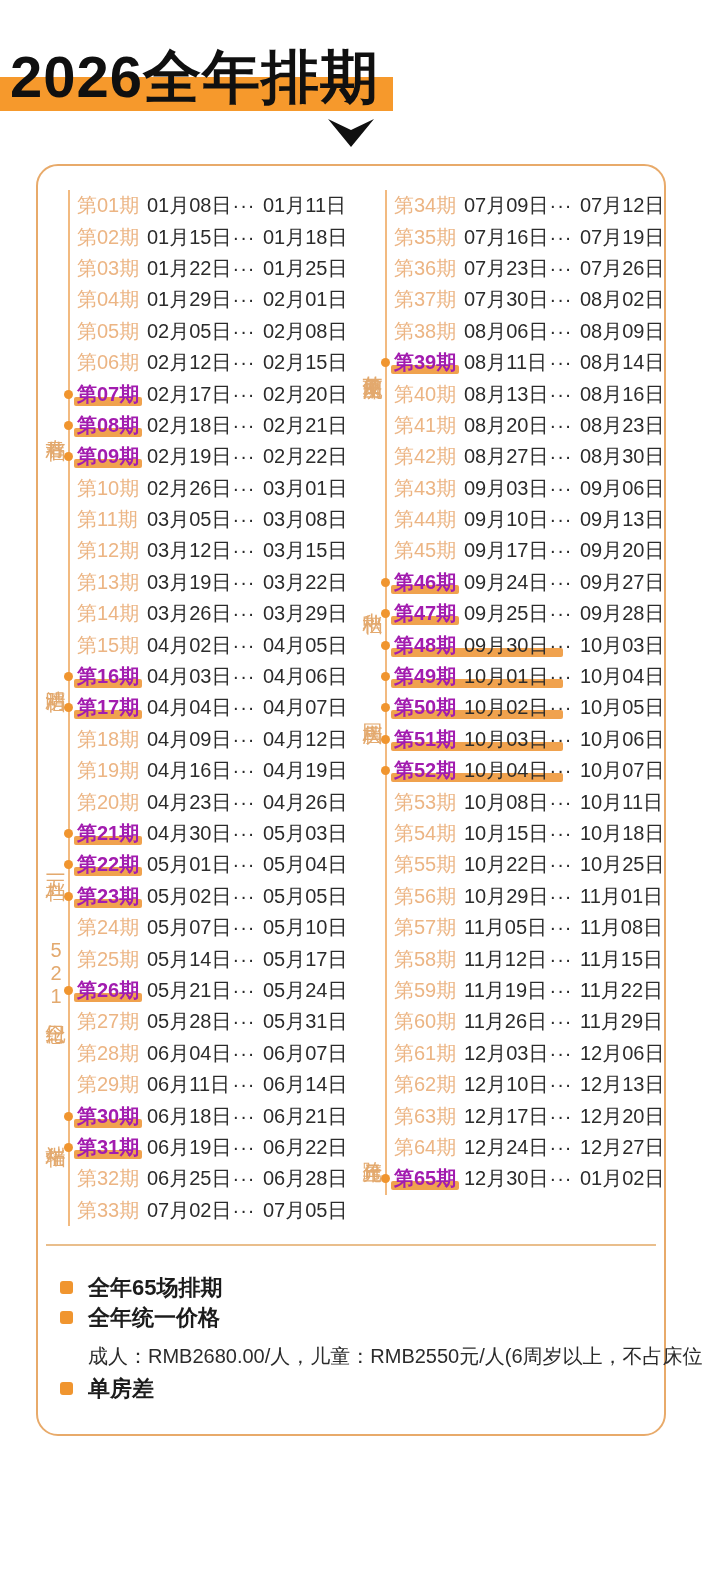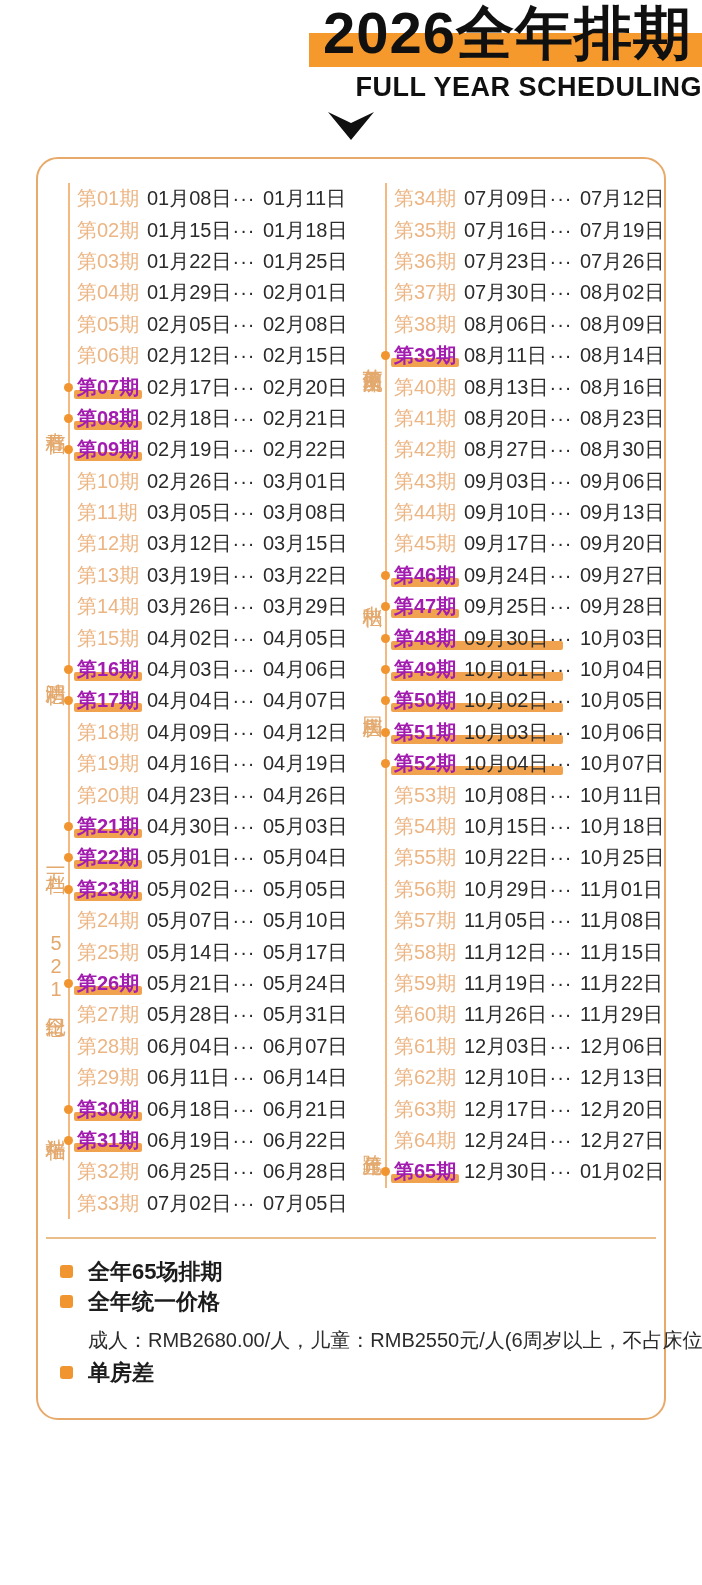--- a/index.html
+++ b/index.html
@@ -7,21 +7,21 @@
     --rail:#F2BA80; --border:#E8AA6A; --divider:#E9BE8C; --dark:#1C1C1C; --body:#2B2B2B;
     --rowh:31.4px;
   }
   *{margin:0;padding:0;box-sizing:border-box}
   html,body{background:#fff}
   body{
     width:702px;height:1585px;position:relative;overflow:hidden;
     font-family:"Liberation Sans","DejaVu Sans",sans-serif;color:var(--body);
   }
   
-  .header{text-align:right}
+  .header{padding-top:44px;text-align:left}
   .title-wrap{display:inline-block;position:relative;padding:0 10px}
   .title-bar{position:absolute;left:-4px;right:-4px;bottom:-1px;height:34px;background:var(--accent);z-index:0}
   .title-main{position:relative;z-index:1;font-size:58px;line-height:66px;font-weight:900;color:#101010;letter-spacing:1px;white-space:nowrap}
   .subtitle{margin-top:6px;font-size:27px;font-weight:bold;color:#101010;letter-spacing:.5px}
   .chevron{margin-top:8px;display:flex;justify-content:center}
   
   .card{
     margin:16px 36px 0;border:2px solid var(--border);border-radius:22px;background:#fff;
   }
   .table-zone{display:flex;gap:20px;padding:24px 6px 12px 6px}
@@ -39,37 +39,36 @@
   .row.hl-label .ep{color:#a21caf;font-weight:bold}
   .row.hl-label .ulbar{display:block;width:68px}
   .row.hl-date .ulbar{width:172px}
   .side-label{
     position:absolute;left:0;width:24px;display:flex;align-items:center;justify-content:center;
     writing-mode:vertical-rl;text-orientation:upright;font-size:20px;line-height:24px;
     color:var(--side);letter-spacing:1px;white-space:nowrap;
   }
   
   .divider{border-top:2px solid var(--divider);margin:6px 8px 0}
-  .notes{padding:10px 22px 30px}
+  .notes{padding:19px 22px 30px}
   .note{margin-top:0}
   .note:first-child{margin-top:8px}
   .note-head{display:flex;align-items:center;gap:15px}
   .sq{width:13px;height:13px;border-radius:3px;background:#F0952F;flex:0 0 auto}
   .note-title{font-size:22px;font-weight:bold;color:var(--dark)}
   .note-body{margin:10px 0 4px 28px;font-size:20px;color:var(--body);white-space:nowrap}
 </style>
 </head>
 <body>
 
 <div class="header">
   <div class="title-wrap">
     <div class="title-bar"></div>
     <div class="title-main">2026全年排期</div>
   </div>
-  <div class="subtitle">FULL YEAR SCHEDULING</div>
   <div class="chevron">
     <svg width="50" height="30" viewBox="0 0 50 30">
         <polygon points="2,1 25,12 48,1 25,29" fill="#101010"></polygon>
       </svg>
   </div>
 </div>
 
 <div class="card">
   <div class="table-zone">
       <div class="col" style="position: relative;">

